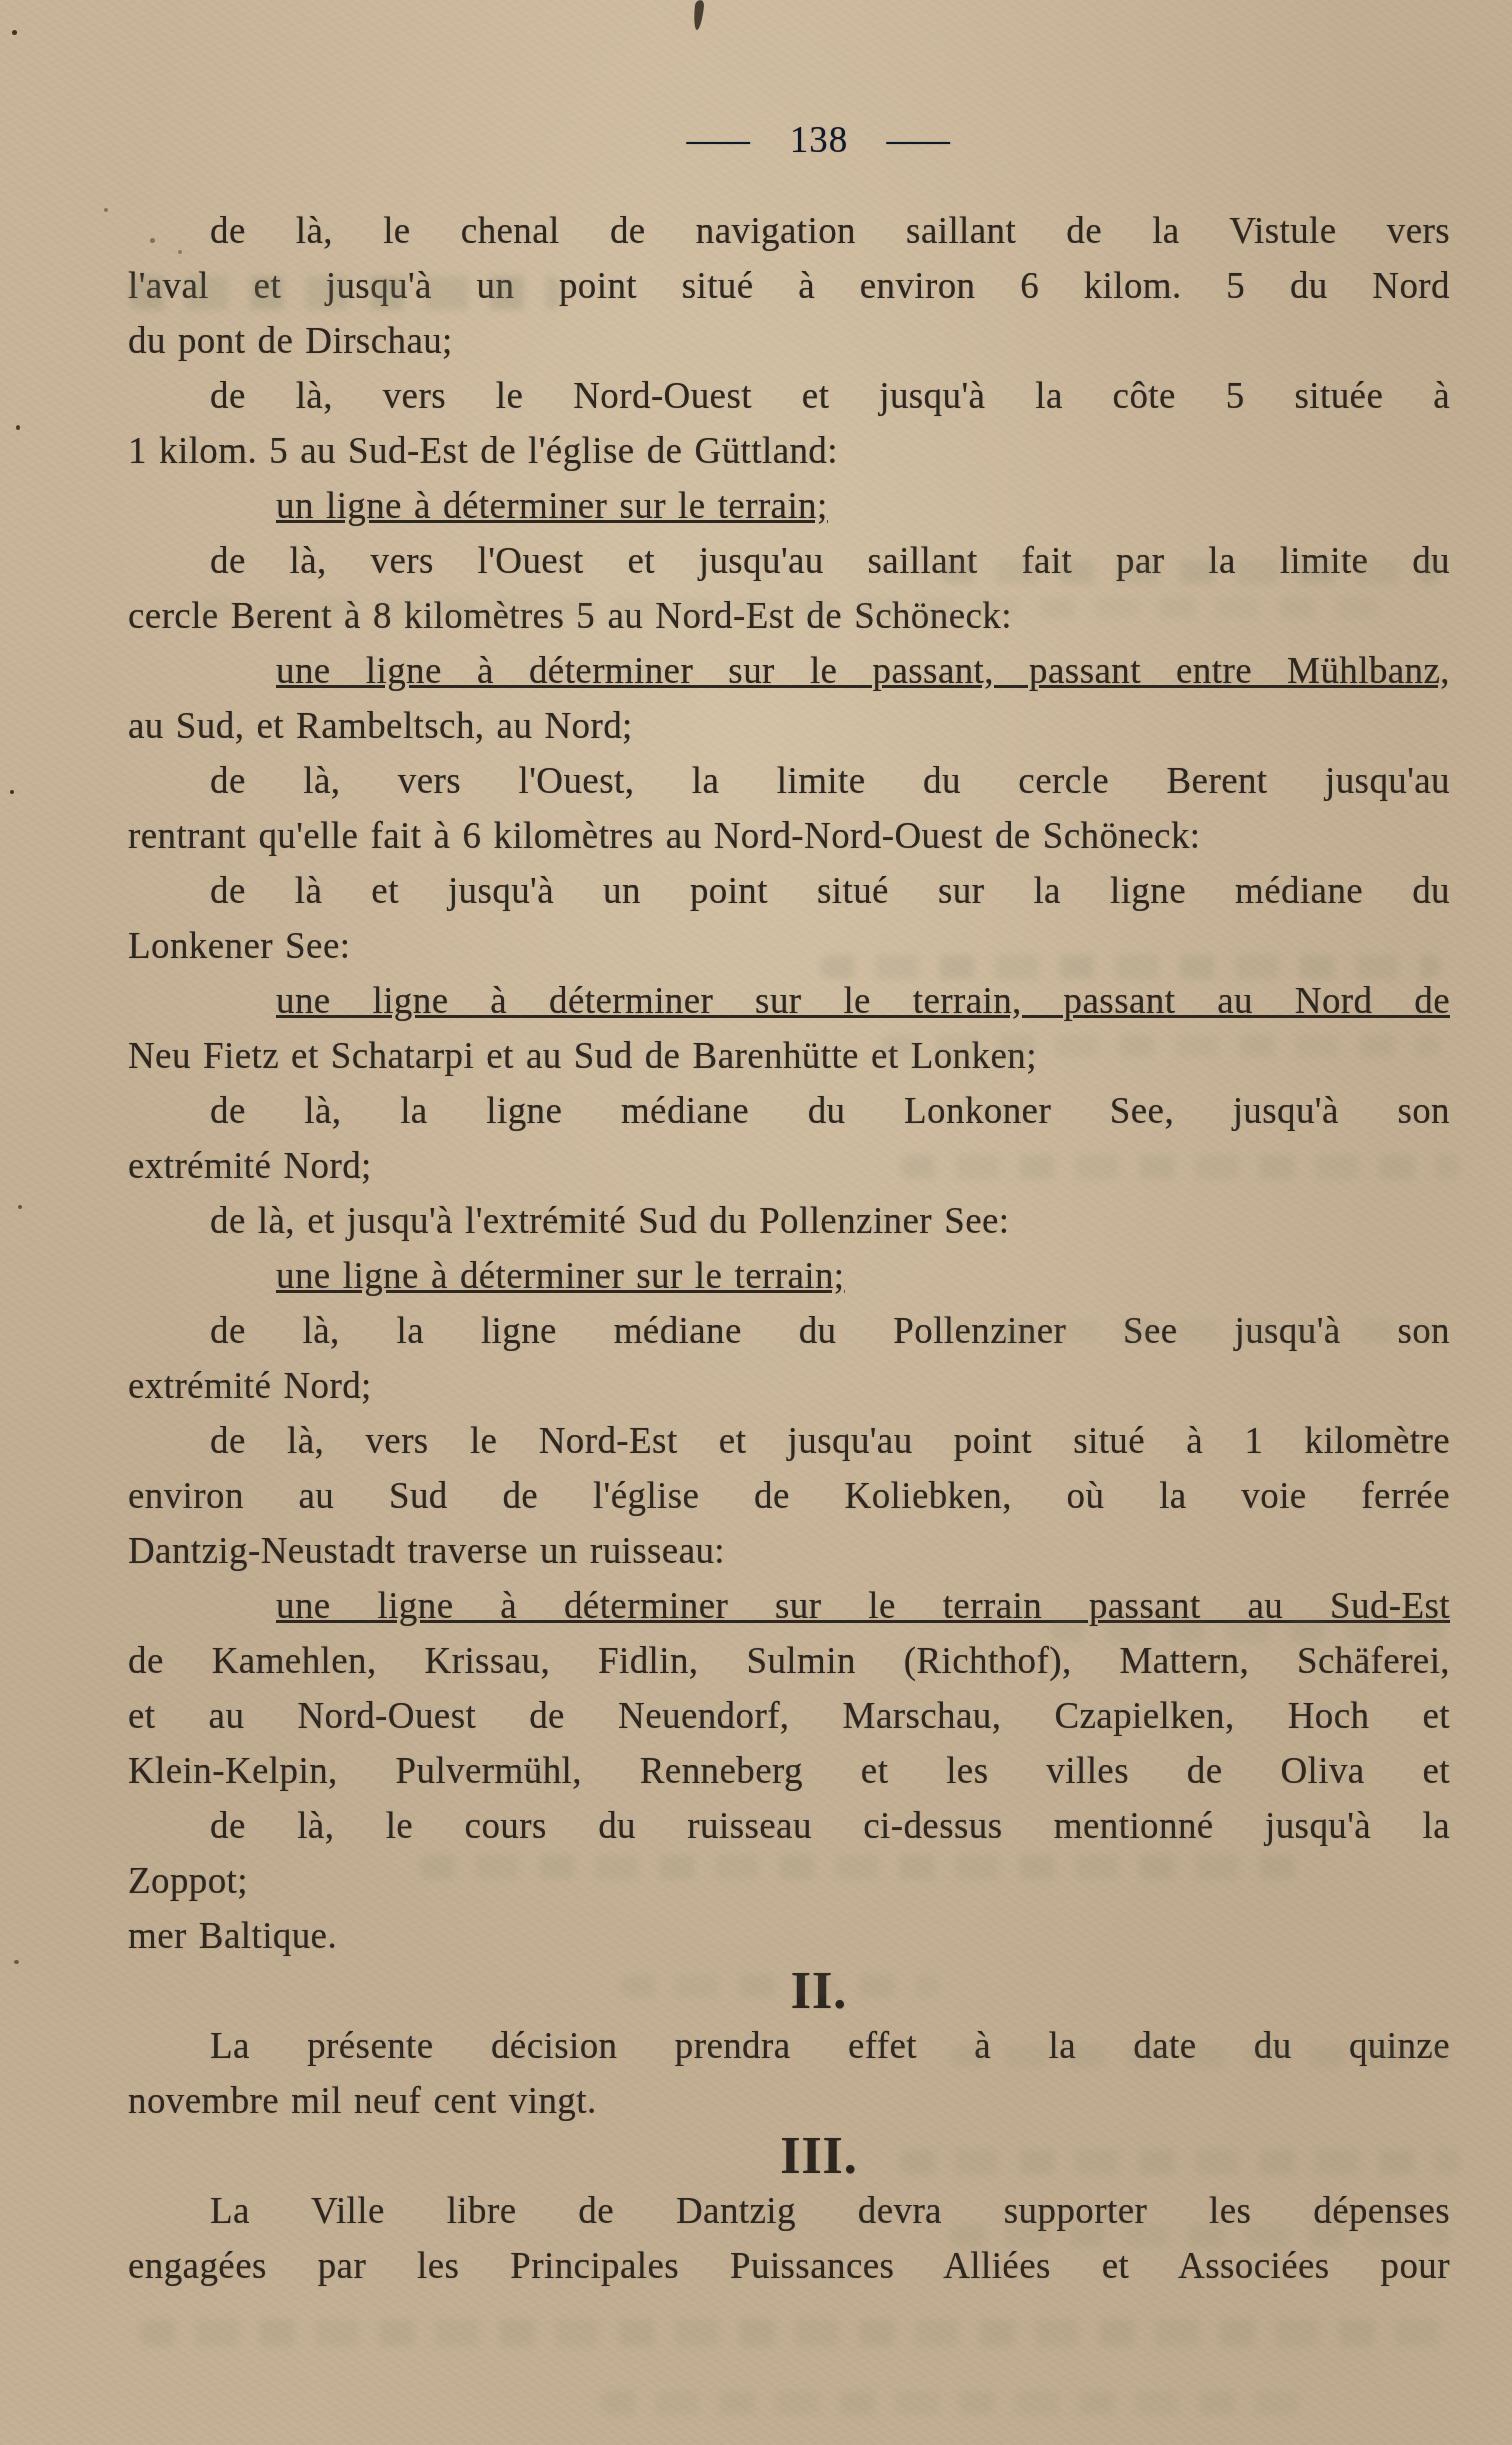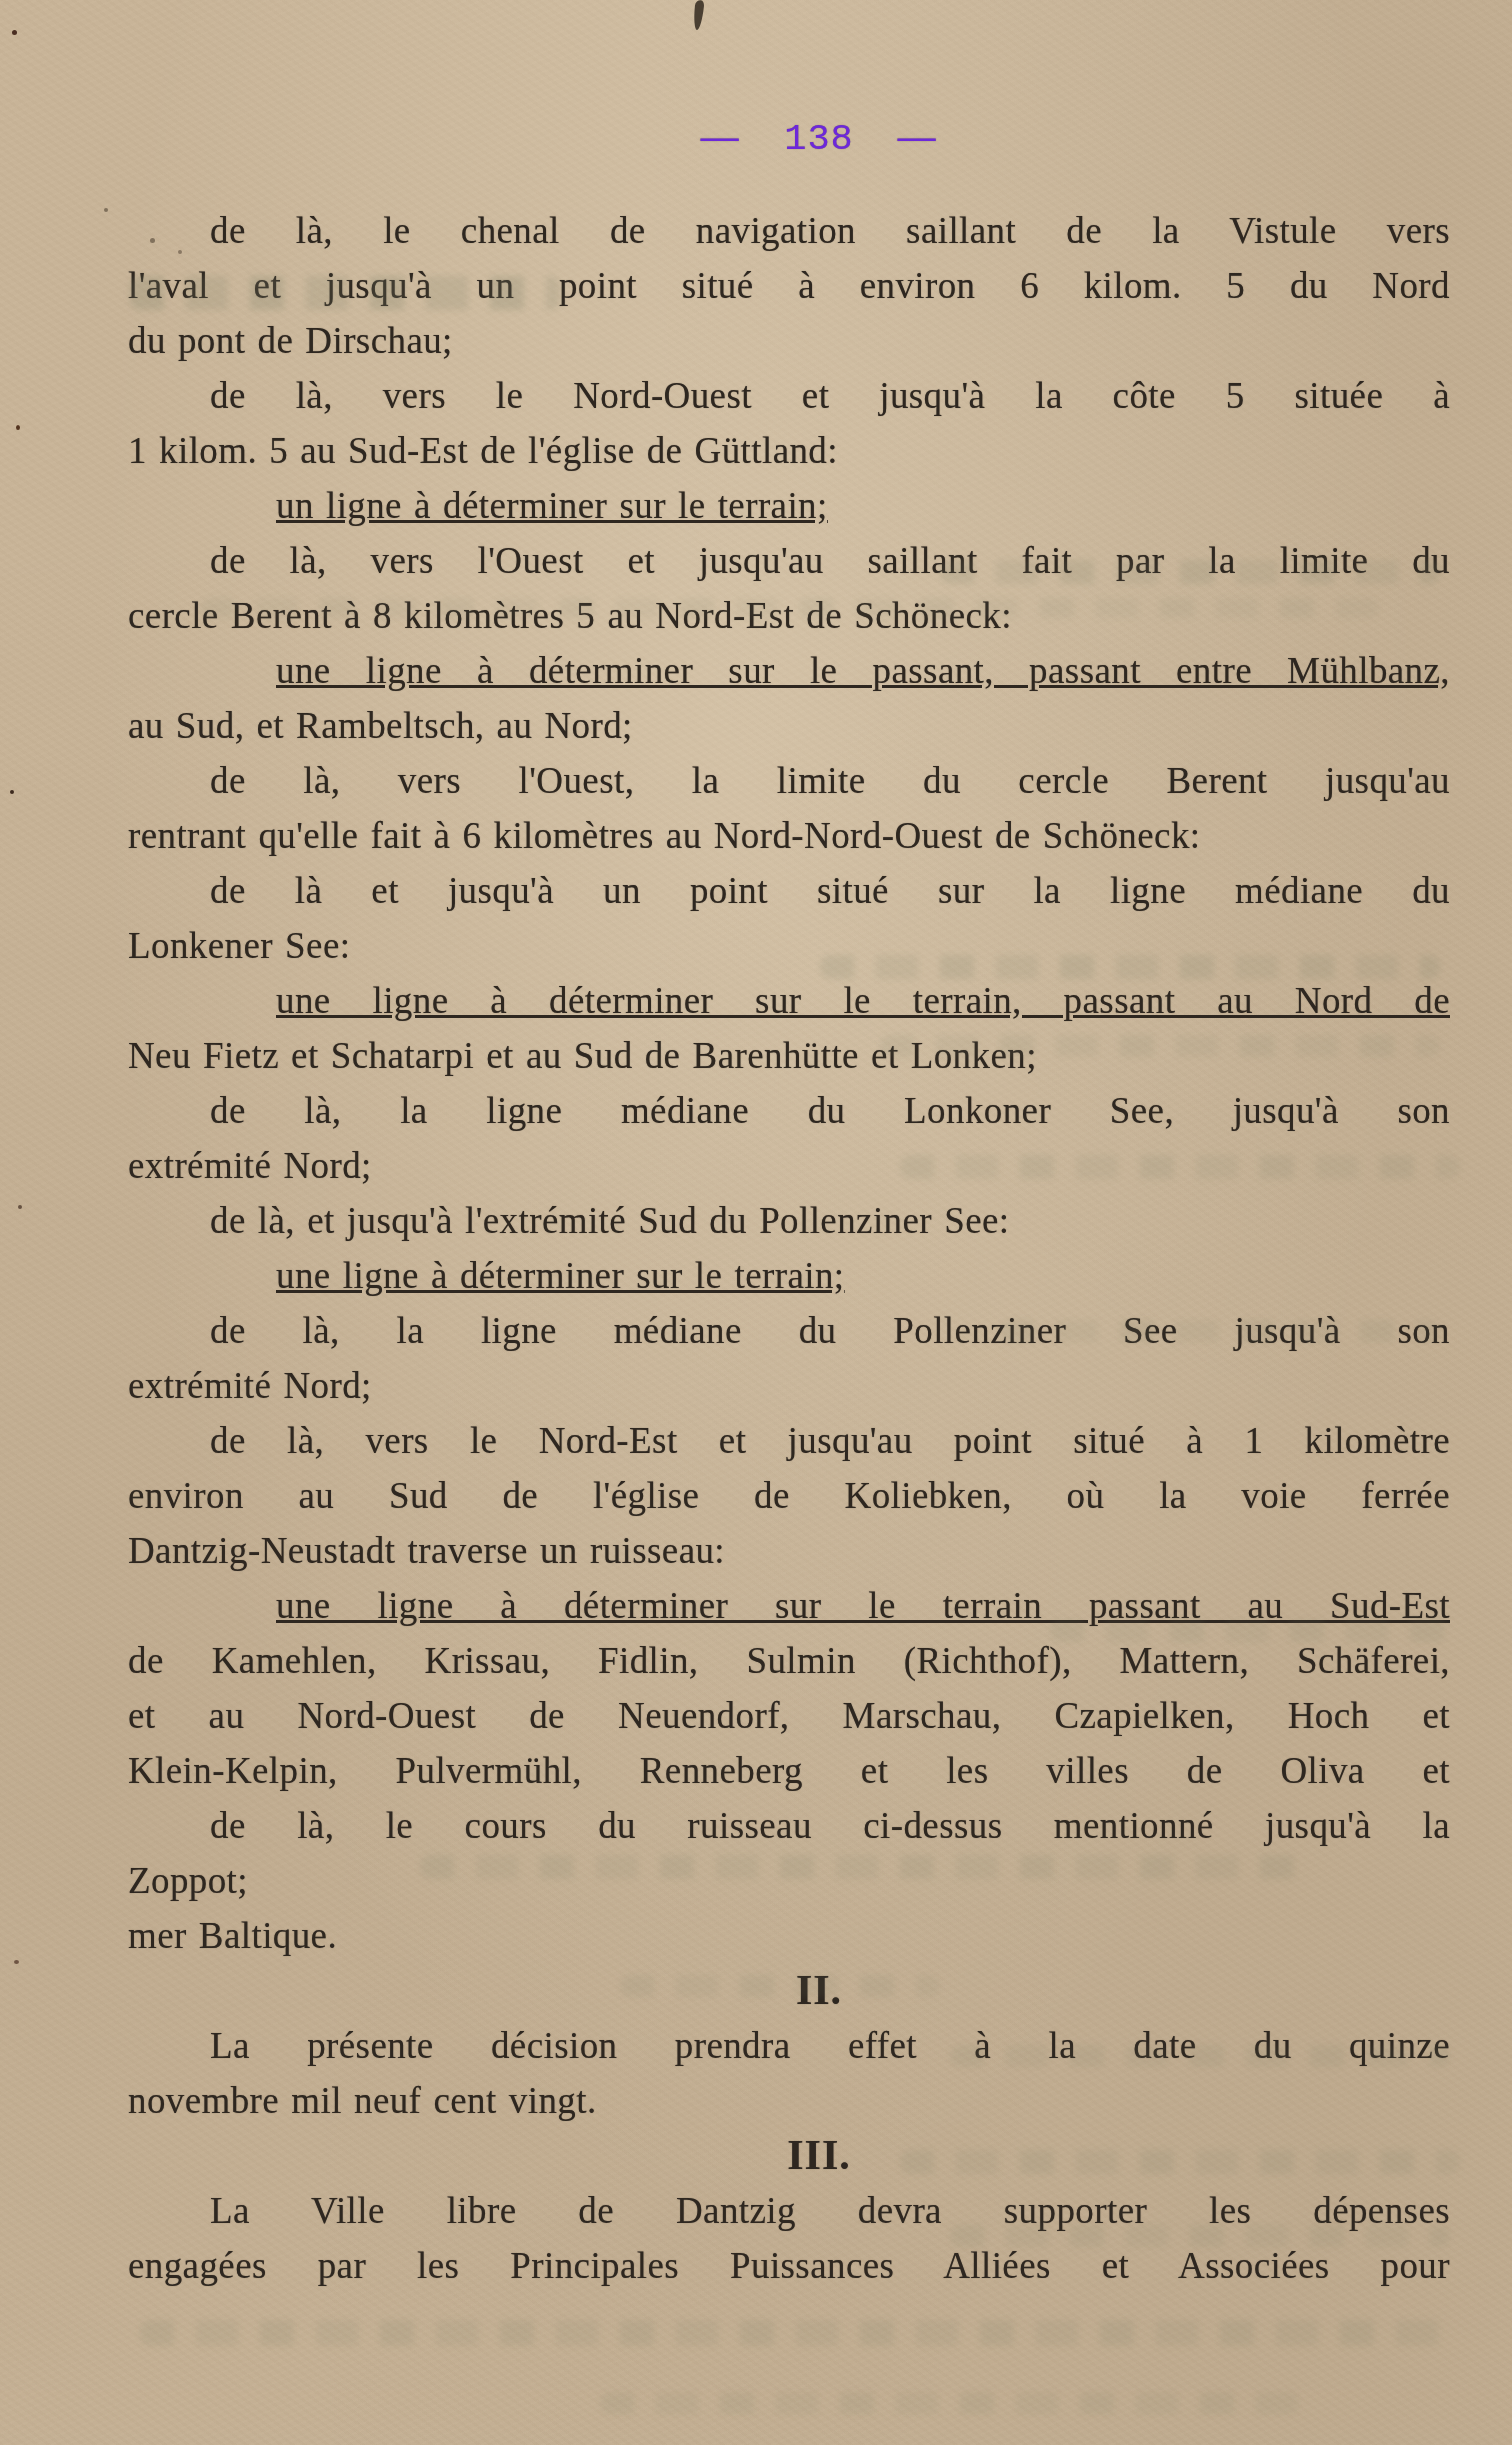--- a/index.html
+++ b/index.html
@@ -12,36 +12,36 @@
       radial-gradient(ellipse at 88% 90%, rgba(92,70,44,0.10), rgba(0,0,0,0) 55%),
       radial-gradient(ellipse at 8% 72%, rgba(92,70,44,0.08), rgba(0,0,0,0) 50%),
       radial-gradient(ellipse at 95% 8%, rgba(92,70,44,0.07), rgba(0,0,0,0) 40%),
       repeating-linear-gradient(37deg, rgba(120,95,60,0.03) 0 3px, rgba(0,0,0,0) 3px 7px),
       repeating-linear-gradient(-23deg, rgba(255,240,210,0.03) 0 2px, rgba(0,0,0,0) 2px 6px);
     color:#2e2720;
   }
   .folio{
     position:absolute;top:118px;left:158px;width:1322px;
     text-align:center;font-size:37px;letter-spacing:1px;
-    color:#6d28d9;text-shadow:0 0 1px rgba(46,39,32,.5);font-family:Liberation Mono, monospace;
+    color:#0f172a;text-shadow:0 0 1px rgba(46,39,32,.5);
   }
   .folio span{margin:0 26px;display:inline-block;}
   .folio .dash{transform:scaleX(1.7);}
   #text-block{
     position:absolute;top:203px;left:128px;width:1322px;
     font-size:37px;line-height:55px;letter-spacing:.4px;word-spacing:2.5px;
     text-shadow:0 0 1px rgba(46,39,32,.5);
   }
   .line{white-space:normal;text-align:left;}
   .line.j{text-align:justify;text-align-last:justify;}
   .line.first-clause{padding-left:82px;}
   .line.first-sub{padding-left:148px;text-decoration:underline;}
   .line.heading-line{
     text-align:center;text-align-last:center;font-weight:bold;
-    font-size:42px;letter-spacing:1px;padding-left:60px;
+    font-size:52px;letter-spacing:1px;padding-left:60px;
   }
   
   .ghost{
     position:absolute;border-radius:10px;filter:blur(3px);opacity:.42;
     background:repeating-linear-gradient(90deg,
       rgba(126,129,104,.40) 0 34px, rgba(126,129,104,0) 34px 56px,
       rgba(126,129,104,.30) 56px 98px, rgba(126,129,104,0) 98px 120px);
   }
   .ghost.strong{opacity:.6;}
   .speck{position:absolute;background:#3a2d20;border-radius:50%;}

